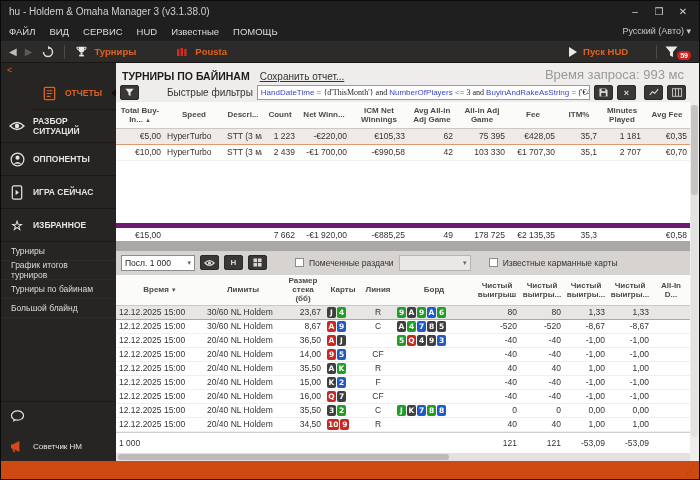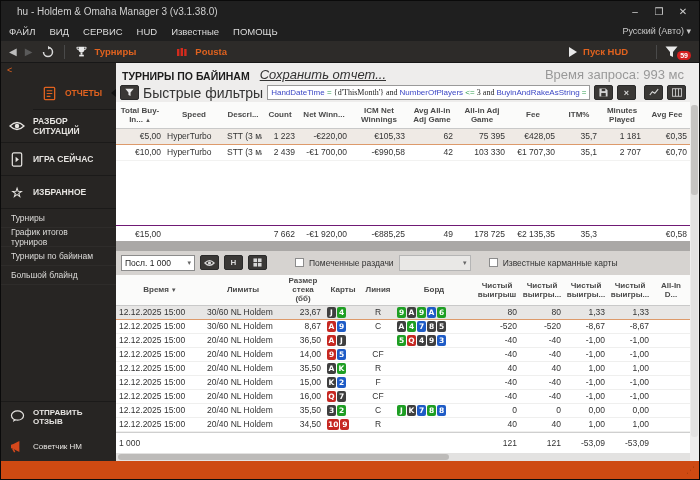--- a/index.html
+++ b/index.html
@@ -1,20 +1,20 @@
 <!DOCTYPE html>
 <html><head>
 <meta charset="utf-8">
 <style>
   * { margin:0; padding:0; box-sizing:border-box; }
   html,body { width:700px; height:480px; background:#555; font-family:"Liberation Sans",sans-serif; }
   .window { width:700px; height:480px; display:flex; flex-direction:column; background:#1f1f1f; border:1px solid #0a0a0a; overflow:hidden; }
 
   
-  .titlebar { height:20px; display:flex; align-items:center; padding:0 4px 0 16px; color:#cfcfcf; font-size:10px; flex:0 0 auto; }
+  .titlebar { height:20px; display:flex; align-items:center; padding:0 4px 0 8px; color:#cfcfcf; font-size:10px; flex:0 0 auto; }
   .titlebar .title { flex:1; }
   .win-btn { width:24px; height:16px; display:flex; align-items:center; justify-content:center; color:#cfcfcf; font-size:10px; cursor:default; }
   
   .menubar { height:20px; display:flex; align-items:center; padding:0 8px; color:#dcdcdc; font-size:9.5px; gap:14px; flex:0 0 auto; }
   .menubar .spacer { flex:1; }
   .lang { color:#c9c9c9; font-size:9px; }
   
   .toolbar { height:22px; background:#2d2b29; border-bottom:1px solid #171717; display:flex; align-items:center; padding:0 8px; gap:8px; color:#c9c9c9; flex:0 0 auto; font-size:9.5px; }
   .tb-sep { width:1px; height:14px; background:#4a4a4a; }
   .tb-orange { color:#e0621f; font-weight:bold; font-size:9.5px; }
@@ -38,38 +38,38 @@
   .sb-foot { height:30px; display:flex; align-items:center; gap:8px; padding:0 8px; border-top:1px solid #1b1a19; color:#e6e4e1; font-size:8px; font-weight:bold; cursor:pointer; }
   .icon16 { width:16px; height:16px; flex:0 0 auto; display:flex; align-items:center; justify-content:center; }
 
   
   .main { flex:1; background:#eeedec; display:flex; flex-direction:column; min-width:0; position:relative; padding-right:9px; }
   .vscroll { position:absolute; right:1px; top:42px; bottom:24px; width:7px; background:#e3e2e1; border-radius:3px; }
   .vscroll .thumb { width:7px; height:90px; background:#c6c4c2; border-radius:3px; }
 
   .report-header { height:20px; display:flex; align-items:flex-end; gap:10px; padding:2px 6px 1px 6px; flex:0 0 auto; }
   .report-title { font-size:10.5px; font-weight:bold; color:#1c1c1c; }
-  .save-link { font-size:13px; color:#333; text-decoration:underline; cursor:pointer;font-style:italic; }
+  .save-link { font-size:10px; color:#333; text-decoration:underline; cursor:pointer; }
   .query-time { margin-left:auto; font-size:13px; color:#999; }
 
   .filterbar { height:19px; display:flex; align-items:center; gap:4px; padding:0 4px; flex:0 0 auto; }
   .sq-btn { width:19px; height:15px; background:#3a3836; border:1px solid #2a2a2a; border-radius:2px; display:flex; align-items:center; justify-content:center; cursor:pointer; flex:0 0 auto; }
-  .filter-label { font-size:14px; color:#333; white-space:nowrap; }
+  .filter-label { font-size:10px; color:#333; white-space:nowrap;margin-left:24px; }
   .filter-input { flex:1; height:15px; background:#fff; border:1px solid #9a9a9a; font-size:8px; line-height:13px; padding:0 3px; white-space:nowrap; overflow:hidden; }
   .f-kw { color:#3b46c4; } .f-op { color:#2e9e4f; } .f-txt { color:#222;font-family:Liberation Serif, serif; }
 
   
   table.grid { border-collapse:collapse; table-layout:fixed; width:100%; background:#fff; }
   table.grid th { font-size:8px; font-weight:bold; color:#4a4a4a; text-align:center; vertical-align:middle; padding:1px 2px; border-bottom:1px solid #c9c9c9; white-space:normal; overflow:hidden; line-height:1.15; word-break:break-word; background:#fbfbfa; }
   table.grid td { font-size:8.5px; color:#333; padding:0 3px; white-space:nowrap; overflow:hidden; }
   .upper-head-table th { height:26px; }
   .upper-body td { height:16px; border-bottom:1px solid #f2f2f1; }
   tr.sel-u td { background:#efeae5; border-top:1px solid #dd9a6b; border-bottom:1px solid #dd9a6b; }
   .upper-fill { flex:1; background:#fff; }
-  .totals-table td { height:15px; border-top:1px solid #701a75; font-size:8.5px; color:#333; background:#fff;margin-top:32px; }
+  .totals-table td { height:15px; border-top:5px solid #701a75; font-size:8.5px; color:#333; background:#fff;margin-top:32px; }
   .neg { color:#e0483d; } .pos { color:#2fa32f; } .zero { color:#8f8f8f; } .dark { color:#333; }
   .al-r { text-align:right; } .al-l { text-align:left; } .al-c { text-align:center; }
   .divider { height:10px; background:#aaa8a6; flex:0 0 auto; }
 
   
   .midbar { height:24px; background:#d6d3d0; display:flex; align-items:center; gap:5px; padding:0 5px; flex:0 0 auto; }
   .combo { height:16px; background:#fff; border:1px solid #8c8c8c; display:flex; align-items:center; font-size:8.5px; color:#222; padding:0 3px; gap:4px; cursor:pointer; }
   .combo .caret { margin-left:auto; color:#666; font-size:7px; }
   .combo.disabled { background:#e9e8e6; border-color:#b5b5b5; color:#999; }
   .chk { width:9px; height:9px; background:#fff; border:1px solid #8c8c8c; flex:0 0 auto; cursor:pointer; }
@@ -180,20 +180,30 @@
       <div class="sb-item">
         <span class="icon16">
           <svg width="16" height="12" viewBox="0 0 16 12">
               <path d="M1 6 Q8 -1 15 6 Q8 13 1 6 Z" fill="none" stroke="#e6e4e1" stroke-width="1.3"></path>
               <circle cx="8" cy="6" r="2.2" fill="#e6e4e1"></circle>
             </svg>
         </span>
         <span>РАЗБОР СИТУАЦИЙ</span>
       </div>
 
+      <div class="sb-item">
+        <span class="icon16">
+          <svg width="15" height="15" viewBox="0 0 16 16">
+              <circle cx="8" cy="8" r="6.8" fill="none" stroke="#e6e4e1" stroke-width="1.3"></circle>
+              <circle cx="8" cy="6" r="2.2" fill="#e6e4e1"></circle>
+              <path d="M3.8 12.6 Q8 8.6 12.2 12.6" fill="#e6e4e1"></path>
+            </svg>
+        </span>
+        <span>ОППОНЕНТЫ</span>
+      </div>
 
       <div class="sb-item">
         <span class="icon16">
           <svg width="12" height="15" viewBox="0 0 12 16">
               <rect x="1" y="1" width="10" height="14" rx="1.5" fill="none" stroke="#e6e4e1" stroke-width="1.3"></rect>
               <path d="M4.5 5 L8 8 L4.5 11 Z" fill="#e6e4e1"></path>
             </svg>
         </span>
         <span>ИГРА СЕЙЧАС</span>
       </div>
@@ -212,21 +222,20 @@
 
       <div class="sb-fill"></div>
 
       <div class="sb-foot">
         <span class="icon16">
           <svg width="15" height="13" viewBox="0 0 16 14">
               <ellipse cx="8" cy="6" rx="6.5" ry="5" fill="none" stroke="#e6e4e1" stroke-width="1.3"></ellipse>
               <path d="M4 10 L3 13 L7 10.5" fill="#e6e4e1"></path>
             </svg>
         </span>
-        <span>ОТПРАВИТЬ ОТЗЫВ</span>
       </div>
       <div class="sb-foot" style="border-top:none;font-weight:normal;">
         <span class="icon16">
           <svg width="15" height="13" viewBox="0 0 16 14">
               <path d="M2 5 L10 1 V13 L2 9 Z" fill="#d4481c"></path>
               <rect x="1" y="5" width="3" height="4" fill="#d4481c"></rect>
               <path d="M3 9.5 L5 13" stroke="#d4481c" stroke-width="1.6"></path>
             </svg>
         </span>
         <span>Советчик HM</span>

